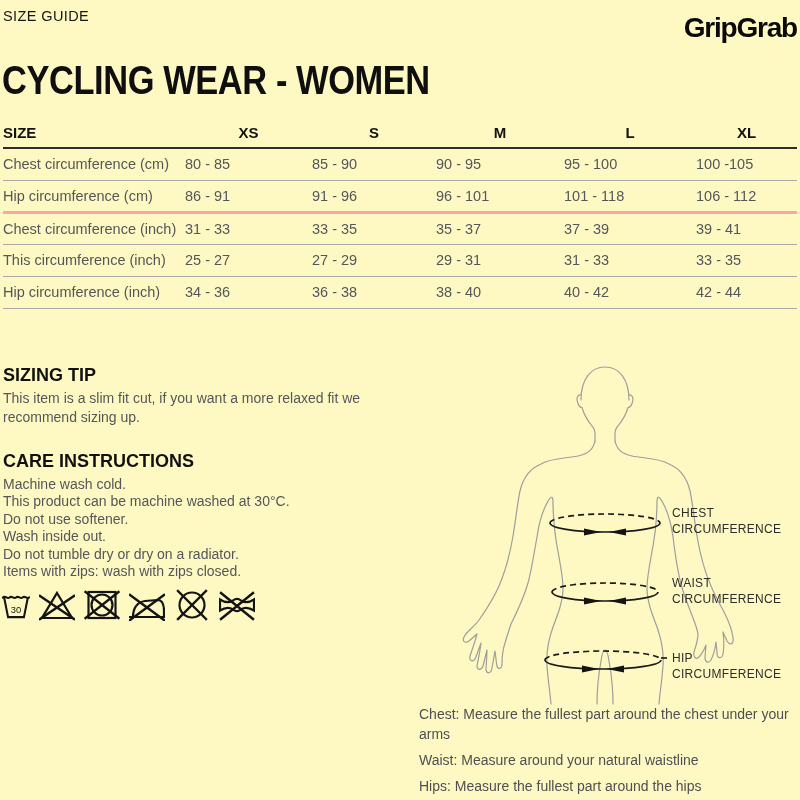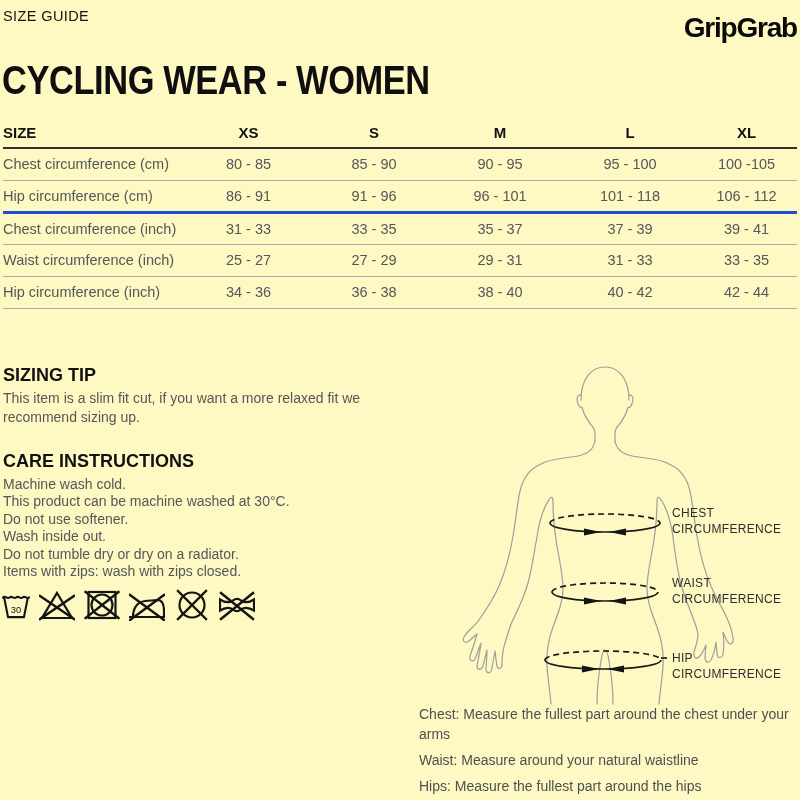--- a/index.html
+++ b/index.html
@@ -24,25 +24,25 @@
   table.size-table {
     position:absolute; left:3px; top:118px; width:794px;
     border-collapse:collapse; table-layout:fixed;
   }
   .size-table th {
     font-size:15px; font-weight:bold; color:#121212; height:30px;
     text-align:center; vertical-align:middle; border-bottom:2px solid #2e2e2e;
   }
   .size-table th:first-child { text-align:left; }
   .size-table td {
-    font-size:14.5px; color:#55565a; height:32px; text-align:center;
+    font-size:14.5px; color:#55565a; height:32px; text-align:left;
     vertical-align:middle; border-bottom:1px solid #ababab;
   }
   .size-table td:first-child { text-align:left; }
-  .size-table tr.cm-end td { border-bottom:3px solid #1d4ed8; }
+  .size-table tr.cm-end td { border-bottom:3px solid #fca5a5; }
   .section-heading {
     position:absolute; left:3px; font-size:18px; font-weight:800; color:#111111;
   }
   .tip-lines { position:absolute; left:3px; top:389px; font-size:14px; line-height:19px; color:#55565a; }
   .care-lines { position:absolute; left:3px; top:476px; font-size:14px; line-height:17.4px; color:#55565a; }
   .care-icons { position:absolute; left:2px; top:589px; display:flex; align-items:flex-start; gap:9px; }
   .care-icons svg { display:block; }
   .icon-stroke { stroke:#141414; stroke-width:2.2; fill:none; stroke-linecap:square; stroke-linejoin:miter; }
   .icon-cross  { stroke:#141414; stroke-width:2.4; fill:none; stroke-linecap:square; }
   .figure-svg { position:absolute; left:420px; top:355px; }
@@ -104,21 +104,21 @@
       </tr>
       <tr>
         <td>Chest circumference (inch)</td>
         <td>31 - 33</td>
         <td>33 - 35</td>
         <td>35 - 37</td>
         <td>37 - 39</td>
         <td>39 - 41</td>
       </tr>
       <tr>
-        <td>Waist circumference (inch)</td>
+        <td>This circumference (inch)</td>
         <td>25 - 27</td>
         <td>27 - 29</td>
         <td>29 - 31</td>
         <td>31 - 33</td>
         <td>33 - 35</td>
       </tr>
       <tr>
         <td>Hip circumference (inch)</td>
         <td>34 - 36</td>
         <td>36 - 38</td>

